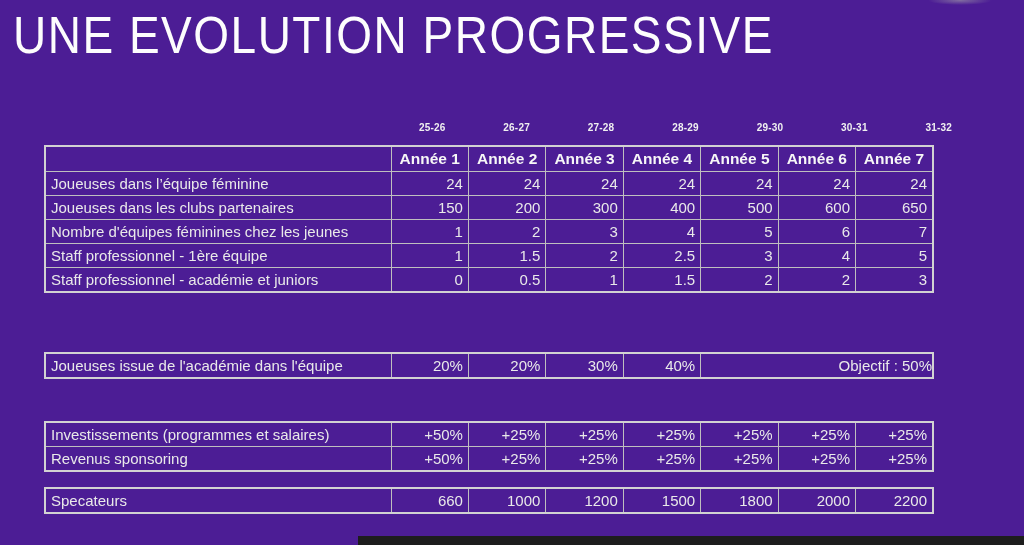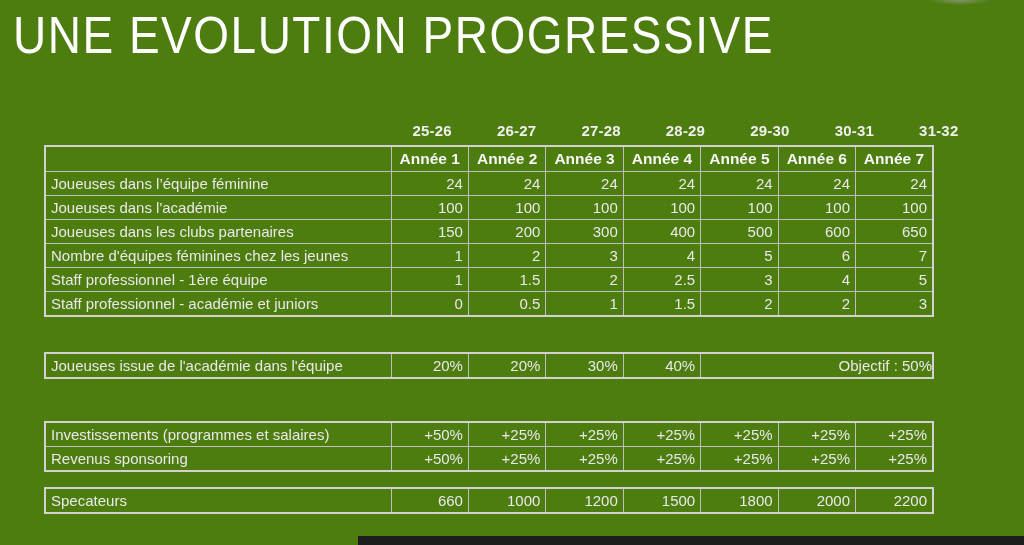--- a/index.html
+++ b/index.html
@@ -1,18 +1,18 @@
 <!DOCTYPE html>
 <html><head>
 <meta charset="utf-8">
 <style>
   html,body { margin:0; padding:0; background:#000; }
   .slide {
     position:relative; width:1024px; height:545px;
-    background:#4d7c0f; overflow:hidden;
+    background:#4c1d95; overflow:hidden;
     font-family:"Liberation Sans", sans-serif;
     color:#e9e9e9;
   }
   .title {
     position:absolute; left:13px; top:4px; margin:0;
     font-size:46px; font-weight:400; color:#fdfdfd;
     letter-spacing:1.5px; white-space:nowrap;
     transform:scaleY(1.14); transform-origin:left top;
   }
   .corner-smudge {
@@ -22,21 +22,21 @@
   }
   .bottom-strip {
     position:absolute; left:358px; right:0; bottom:0; height:9px;
     background:#1d1d1d;
   }
   .years-row {
     position:absolute; left:44px; top:122px; width:937px;
     display:grid; grid-template-columns:346px repeat(7,1fr);
   }
   .year {
-    text-align:center; font-size:15px; font-weight:700; color:#f0f0f0;
+    text-align:center; font-size:10px; font-weight:700; color:#f0f0f0;
     letter-spacing:0.2px;
   }
   table.tbl {
     position:absolute; left:44px; width:890px;
     border-collapse:collapse; table-layout:fixed;
     font-size:15px; color:#e9e9e9;
     border:2px solid #d2d2d2;
     padding-left:12px;
   }
   table.tbl td, table.tbl th {
@@ -106,30 +106,20 @@
           <td class="label-cell">Joueuses dans l’équipe féminine</td>
           <td class="val">24</td>
           <td class="val">24</td>
           <td class="val">24</td>
           <td class="val">24</td>
           <td class="val">24</td>
           <td class="val">24</td>
           <td class="val">24</td>
         </tr>
 
-        <tr>
-          <td class="label-cell">Joueuses dans l'académie</td>
-          <td class="val">100</td>
-          <td class="val">100</td>
-          <td class="val">100</td>
-          <td class="val">100</td>
-          <td class="val">100</td>
-          <td class="val">100</td>
-          <td class="val">100</td>
-        </tr>
 
 
         <tr>
           <td class="label-cell">Joueuses dans les clubs partenaires</td>
           <td class="val">150</td>
           <td class="val">200</td>
           <td class="val">300</td>
           <td class="val">400</td>
           <td class="val">500</td>
           <td class="val">600</td>

